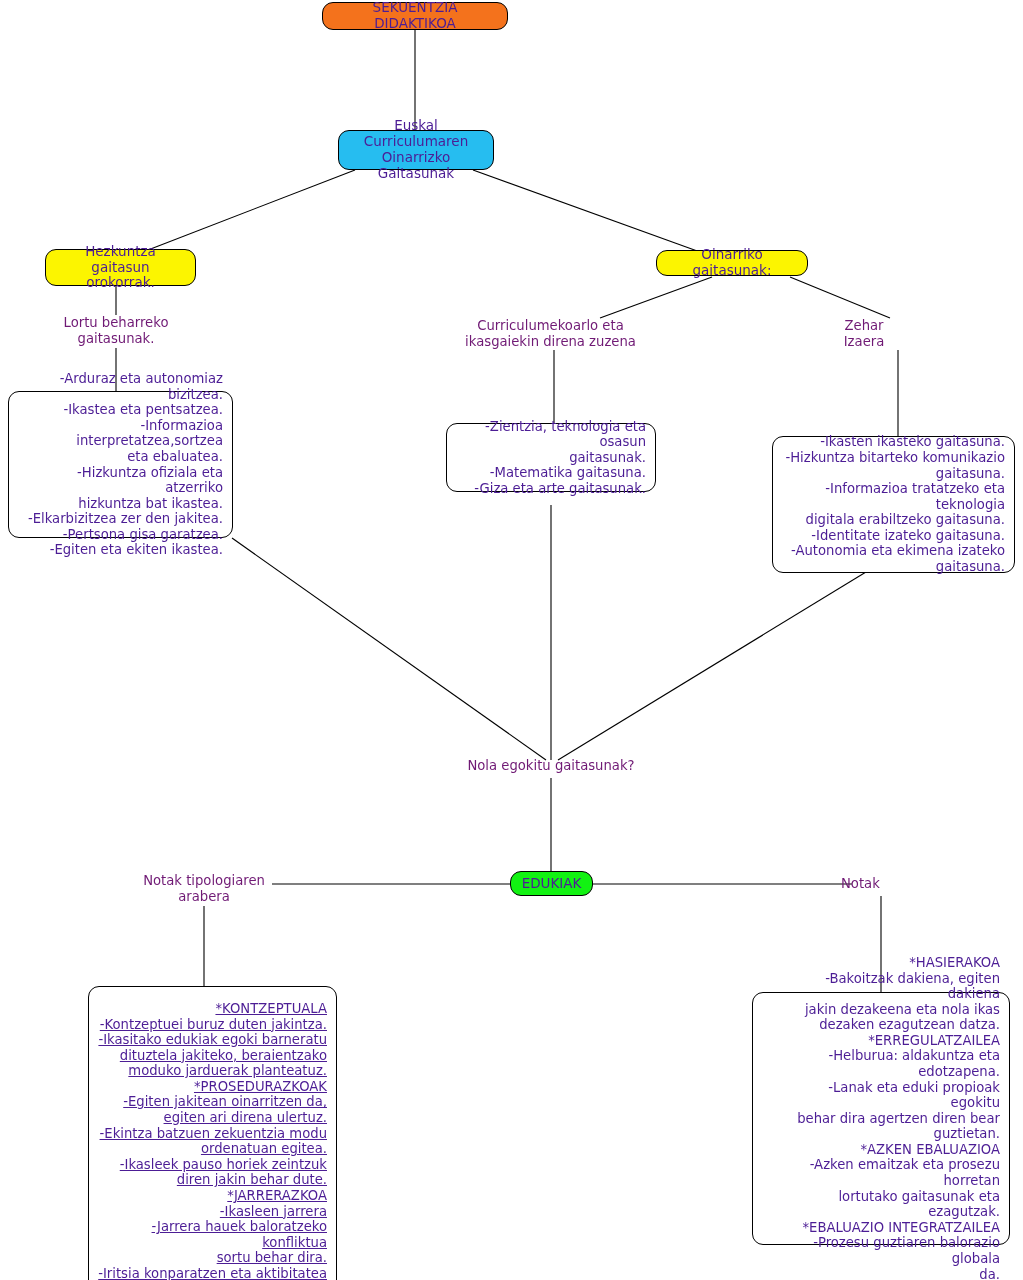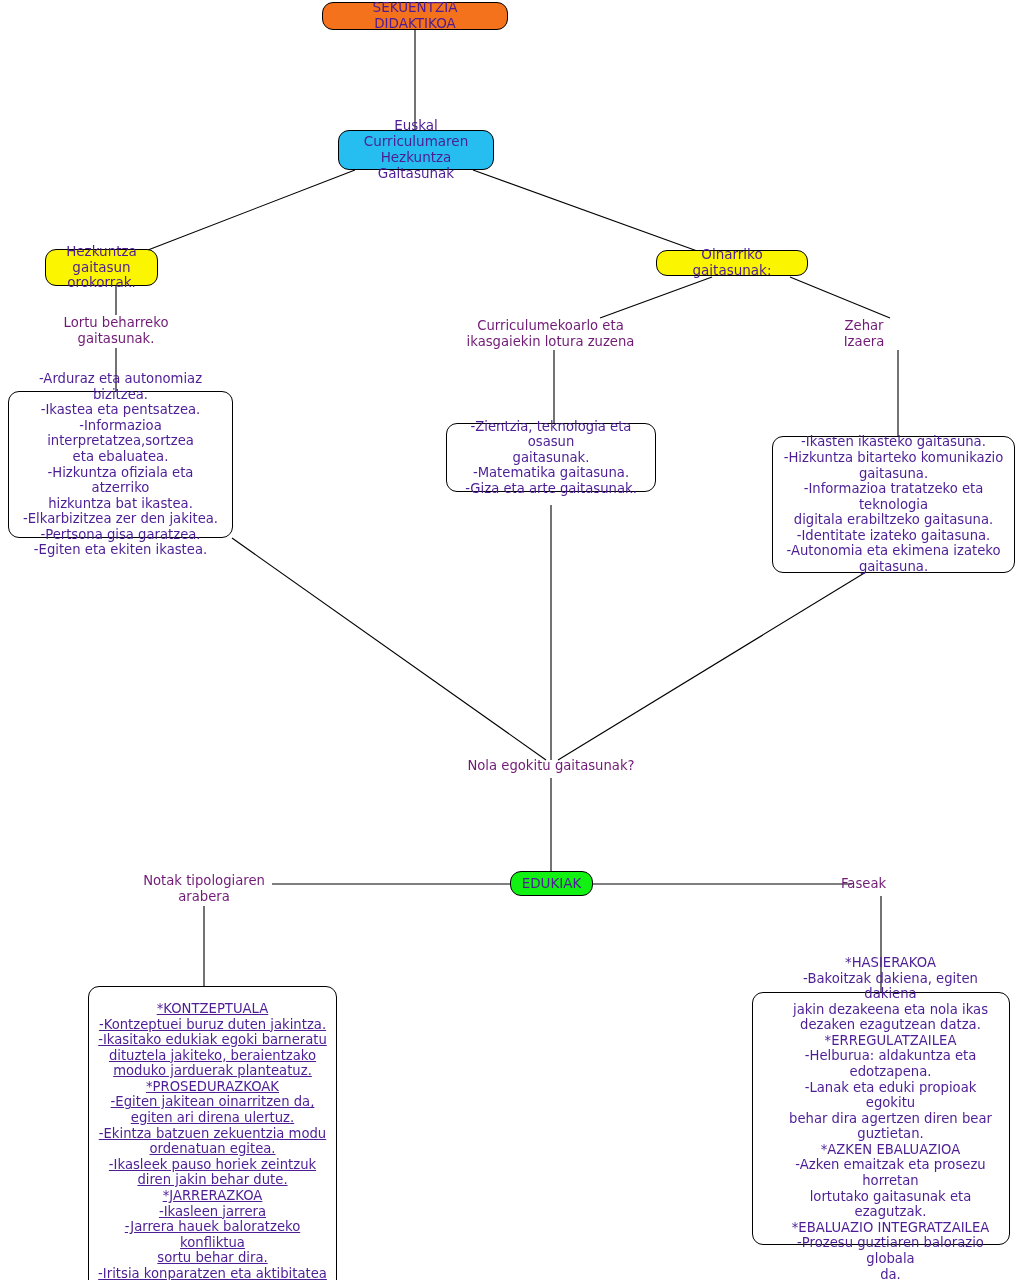--- a/index.html
+++ b/index.html
@@ -34,21 +34,21 @@
     align-items: center;
     justify-content: center;
     text-align: center;
     line-height: 1.18;
     color: #4c1d95;
   }
   .node-orange  { background: #F4721C; }
   .node-blue    { background: #26BDF0; }
   .node-yellow  { background: #FCF500; }
   .node-green   { background: #12F212; }
-  .node-white   { background: #FFFFFF; }
+  .node-white   { background: #FFFFFF; text-align: right; }
 
   .node-title {
     font-size: 13.5px;
     padding: 4px 10px;
   }
   .node-body {
     font-size: 13.2px;
     padding: 8px 9px;
   }
   .link-label {
@@ -92,37 +92,37 @@
   <path class="edge" d="M 592 884 L 852 884"></path>
   <path class="edge" d="M 881 896 L 881 992"></path>
 </svg>
 
 <div class="node-box node-orange node-title" style="left:322px; top:2px; width:186px; height:28px;">
   <span>SEKUENTZIA DIDAKTIKOA</span>
 </div>
 
 <div class="node-box node-blue node-title" style="left:338px; top:130px; width:156px; height:40px; white-space:pre-line;">
   <span>Euskal Curriculumaren
-Hezkuntza Gaitasunak</span>
-</div>
-
-<div class="node-box node-yellow node-title" style="left:45px; top:249px; width:113px; height:37px; white-space:pre-line;">
+Oinarrizko Gaitasunak</span>
+</div>
+
+<div class="node-box node-yellow node-title" style="left:45px; top:249px; width:151px; height:37px; white-space:pre-line;">
   <span>Hezkuntza gaitasun
 orokorrak.</span>
 </div>
 
 <div class="node-box node-yellow node-title" style="left:656px; top:250px; width:152px; height:26px;">
   <span>Oinarriko gaitasunak:</span>
 </div>
 
 <div class="link-label" style="left:26px; top:315px; width:180px;">Lortu beharreko
 gaitasunak.</div>
 
 <div class="link-label" style="left:452px; top:318px; width:197px;">Curriculumekoarlo eta
-ikasgaiekin lotura zuzena</div>
+ikasgaiekin direna zuzena</div>
 
 <div class="link-label" style="left:824px; top:318px; width:80px;">Zehar
 Izaera</div>
 
 <div class="node-box node-white node-body" style="left:8px; top:391px; width:225px; height:147px; white-space:pre-line;">
   <span>-Arduraz eta autonomiaz bizitzea.
 -Ikastea eta pentsatzea.
 -Informazioa interpretatzea,sortzea
 eta ebaluatea.
 -Hizkuntza ofiziala eta atzerriko
@@ -152,21 +152,21 @@
 
 <div class="link-label" style="left:451px; top:758px; width:200px;">Nola egokitu gaitasunak?</div>
 
 <div class="node-box node-green node-title" style="left:510px; top:871px; width:83px; height:25px;">
   <span>EDUKIAK</span>
 </div>
 
 <div class="link-label" style="left:124px; top:873px; width:160px;">Notak tipologiaren
 arabera</div>
 
-<div class="link-label" style="left:841px; top:876px; width:80px; text-align:left;">Faseak</div>
+<div class="link-label" style="left:841px; top:876px; width:80px; text-align:left;">Notak</div>
 
 <div class="node-box node-white node-body" style="left:88px; top:986px; width:249px; height:326px; white-space:pre-line;text-decoration:underline;">
   <span>*KONTZEPTUALA
 -Kontzeptuei buruz duten jakintza.
 -Ikasitako edukiak egoki barneratu
 dituztela jakiteko, beraientzako
 moduko jarduerak planteatuz.
 *PROSEDURAZKOAK
 -Egiten jakitean oinarritzen da,
 egiten ari direna ulertuz.

